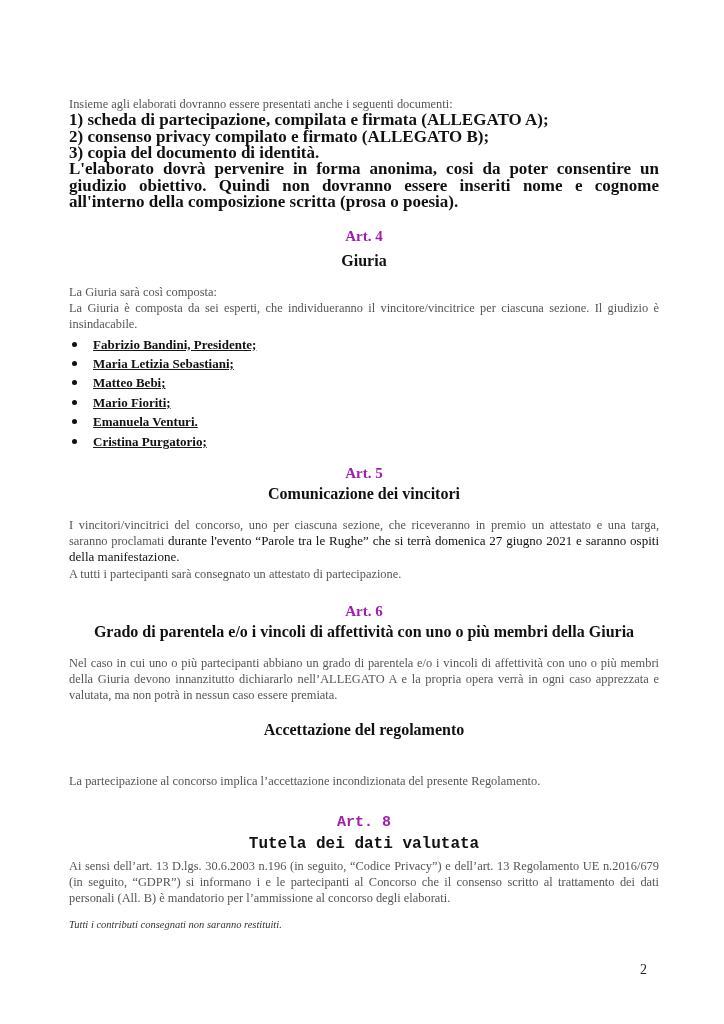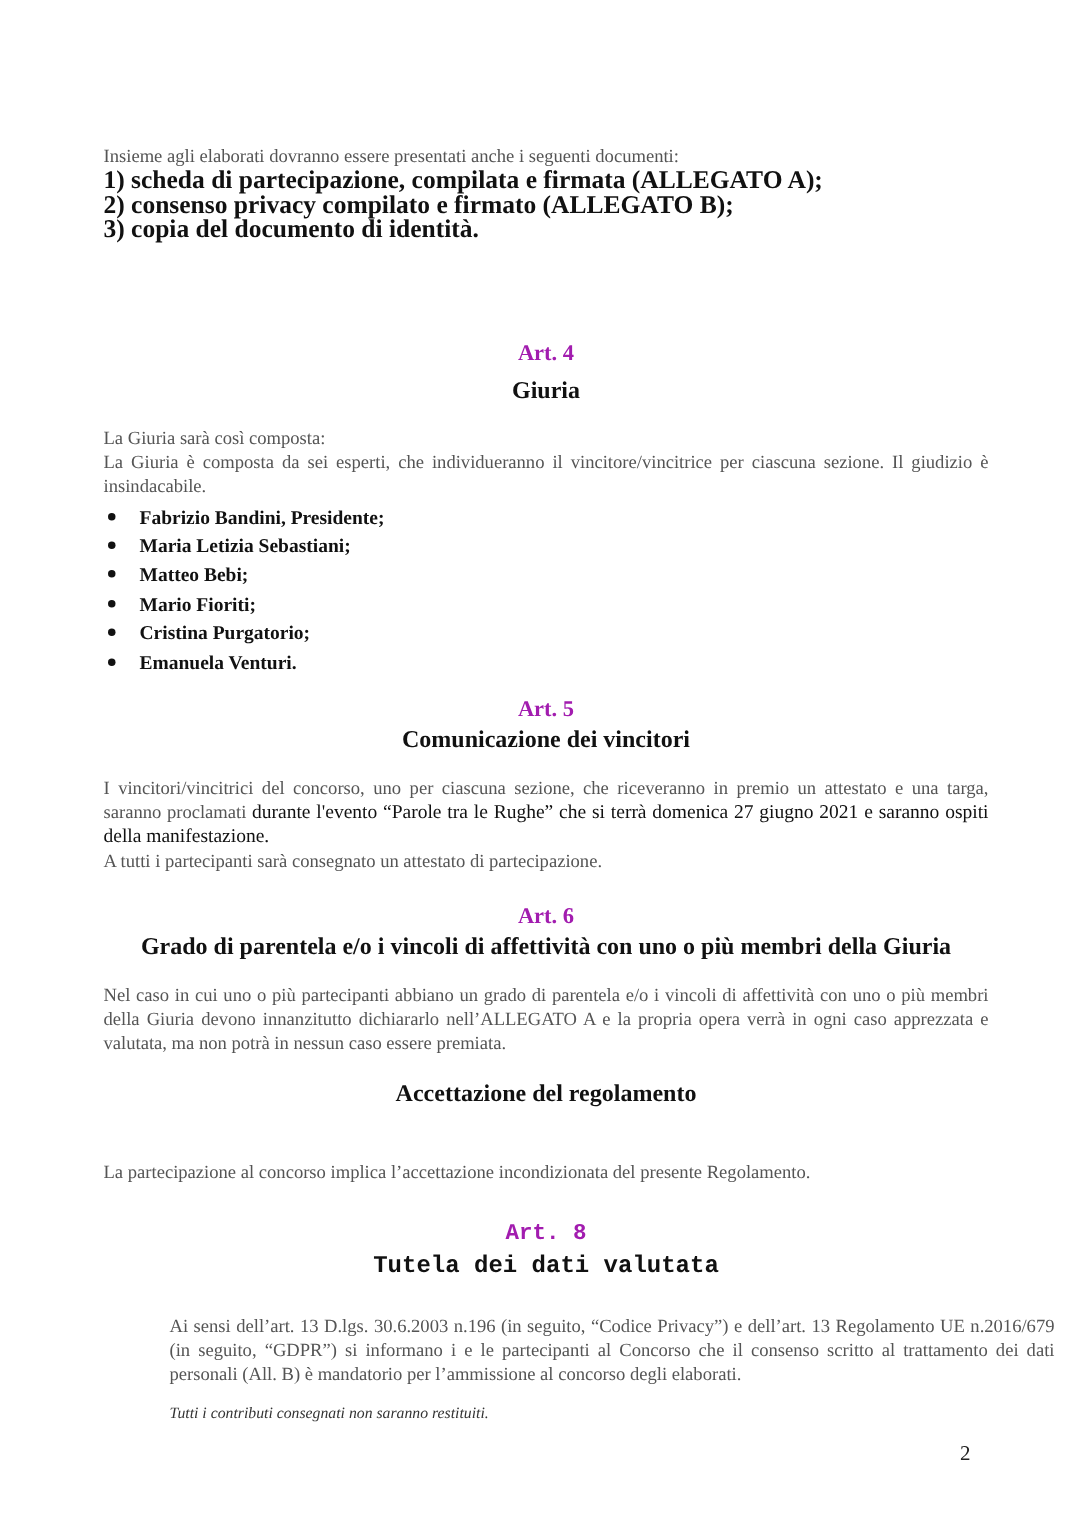--- a/index.html
+++ b/index.html
@@ -23,36 +23,37 @@
 </head>
 <body>
 
 <div class="page">
 
   <div class="block" style="top:96px;">
     <p class="p">Insieme agli elaborati dovranno essere presentati anche i seguenti documenti:</p>
     <p class="bl">1) scheda di partecipazione, compilata e firmata (ALLEGATO A);</p>
     <p class="bl">2) consenso privacy compilato e firmato (ALLEGATO B);</p>
     <p class="bl">3) copia del documento di identità.</p>
+    <p class="bl just">L'elaborato dovrà pervenire in forma anonima, cosi da poter consentire un giudizio obiettivo. Quindi non dovranno essere inseriti nome e cognome all'interno della composizione scritta (prosa o poesia).</p>
   </div>
 
   <div class="h-wrap" style="top:226px;">
     <p class="h-art">Art. 4</p>
     <p class="h-title" style="margin-top:4px;">Giuria</p>
   </div>
   <div class="block" style="top:284px;">
     <p class="p">La Giuria sarà così composta:</p>
     <p class="p">La Giuria è composta da sei esperti, che individueranno il vincitore/vincitrice per ciascuna sezione.   Il giudizio è insindacabile.</p>
-    <ul class="jury" style="margin-top:2px;">
+    <ul class="jury" style="margin-top:2px;text-decoration:underline;">
       <li><span class="dot"></span><span>Fabrizio Bandini, Presidente;</span></li>
       <li><span class="dot"></span><span>Maria Letizia Sebastiani;</span></li>
       <li><span class="dot"></span><span>Matteo Bebi;</span></li>
       <li><span class="dot"></span><span>Mario Fioriti;</span></li>
+      <li><span class="dot"></span><span>Emanuela Venturi.</span></li>
       <li><span class="dot"></span><span>Cristina Purgatorio;</span></li>
-      <li><span class="dot"></span><span>Emanuela Venturi.</span></li>
     </ul>
   </div>
 
   <div class="h-wrap" style="top:463px;">
     <p class="h-art">Art. 5</p>
     <p class="h-title">Comunicazione dei vincitori</p>
   </div>
   <div class="block" style="top:517px;">
     <p class="p just"><span>I vincitori/vincitrici del concorso, uno per ciascuna sezione, che riceveranno in premio un attestato e una targa, saranno proclamati </span><span class="b">durante l'evento “Parole tra le Rughe” che si terrà domenica 27 giugno 2021 e saranno ospiti della manifestazione.</span></p>
     <p class="p">A tutti i partecipanti sarà consegnato un attestato di partecipazione.</p>
@@ -70,19 +71,19 @@
     <p class="h-title">Accettazione del regolamento</p>
   </div>
   <div class="block" style="top:773px;">
     <p class="p">La partecipazione al concorso implica l’accettazione incondizionata del presente Regolamento.</p>
   </div>
 
   <div class="h-wrap" style="top:813px;font-family:Liberation Mono, monospace;">
     <p class="h-art">Art. 8</p>
     <p class="h-title">Tutela dei dati valutata</p>
   </div>
-  <div class="block" style="top:876px;margin-left:44px;">
+  <div class="block" style="top:858px;">
     <p class="p just">Ai sensi dell’art. 13 D.lgs. 30.6.2003 n.196 (in seguito, “Codice Privacy”) e dell’art. 13 Regolamento UE n.2016/679 (in seguito, “GDPR”) si informano i e le partecipanti al Concorso che il consenso scritto al trattamento dei dati personali (All. B) è mandatorio per l’ammissione al concorso degli elaborati.</p>
     <p class="p italic" style="margin-top:10px;">Tutti i contributi consegnati non saranno restituiti.</p>
   </div>
 
   <div class="pagenum">2</div>
 </div>
 
 </body></html>

